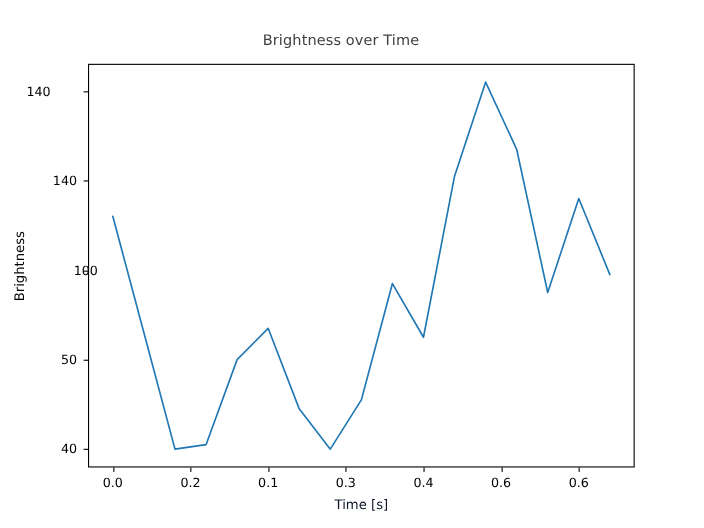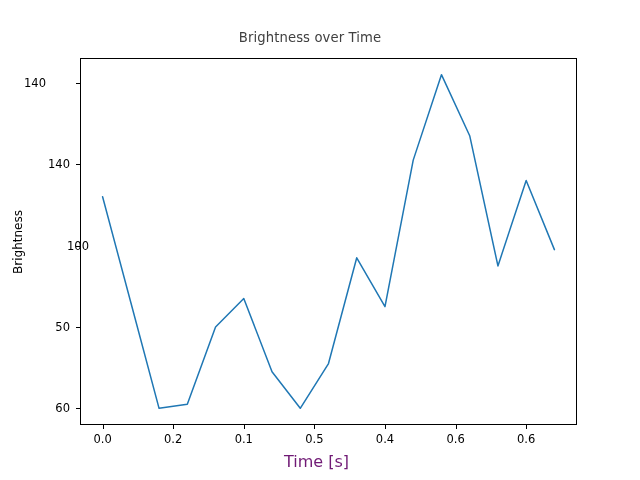--- a/index.html
+++ b/index.html
@@ -70,26 +70,26 @@
     height: 1.1px;
     left: -3.6px;
   }
   .xtick-mark {
     height: 3.6px;
     width: 1.1px;
     top: 100%;
   }
   #xlabel {
     position: absolute;
-    left: 68px;
+    left: 80px;
     top: 452px;
     width: 497px;
     text-align: center;
-    font-size: 16px;
-    color: #701a75;
+    font-size: 12px;
+    color: #0f172a;
   }
   #ylabel {
     position: absolute;
     left: 9px;
     top: 58px;
     height: 367px;
     width: 18px;
     display: flex;
     align-items: center;
     justify-content: center;
@@ -127,25 +127,25 @@
       <div class="tick-mark xtick-mark" style="left: 93.1875px;"></div>
       <div class="tick-mark xtick-mark" style="left: 163.784px;"></div>
       <div class="tick-mark xtick-mark" style="left: 234.381px;"></div>
       <div class="tick-mark xtick-mark" style="left: 304.977px;"></div>
       <div class="tick-mark xtick-mark" style="left: 375.574px;"></div>
       <div class="tick-mark xtick-mark" style="left: 446.17px;"></div>
     </div>
 
   <div id="xlabel">Time [s]</div>
 
-<div class="tick-label ytick-label" style="top: 408.318px; left: 0px; width: 70px;">60</div>
+<div class="tick-label ytick-label" style="top: 408.318px; left: 0px; width: 70px;">40</div>
     <div class="tick-label ytick-label" style="top: 326.943px; left: 0px; width: 70px;">50</div>
     <div class="tick-label ytick-label" style="top: 245.569px; left: 0px; width: 70px; margin-left: 19px;">100</div>
     <div class="tick-label ytick-label" style="top: 164.194px; left: 0px; width: 70px;">140</div>
     <div class="tick-label ytick-label" style="top: 82.8193px; left: 0px; width: 70px; text-align: center;">140</div>
     <div class="tick-label xtick-label" style="left: 102.591px; top: 432px;">0.0</div>
     <div class="tick-label xtick-label" style="left: 173.188px; top: 432px;">0.2</div>
     <div class="tick-label xtick-label" style="left: 243.784px; top: 432px;">0.1</div>
-    <div class="tick-label xtick-label" style="left: 314.381px; top: 432px;">0.5</div>
+    <div class="tick-label xtick-label" style="left: 314.381px; top: 432px;">0.3</div>
     <div class="tick-label xtick-label" style="left: 384.977px; top: 432px;">0.4</div>
     <div class="tick-label xtick-label" style="left: 455.574px; top: 432px;">0.6</div>
     <div class="tick-label xtick-label" style="left: 526.17px; top: 432px;">0.6</div>
   </div>
 
 </body></html>

